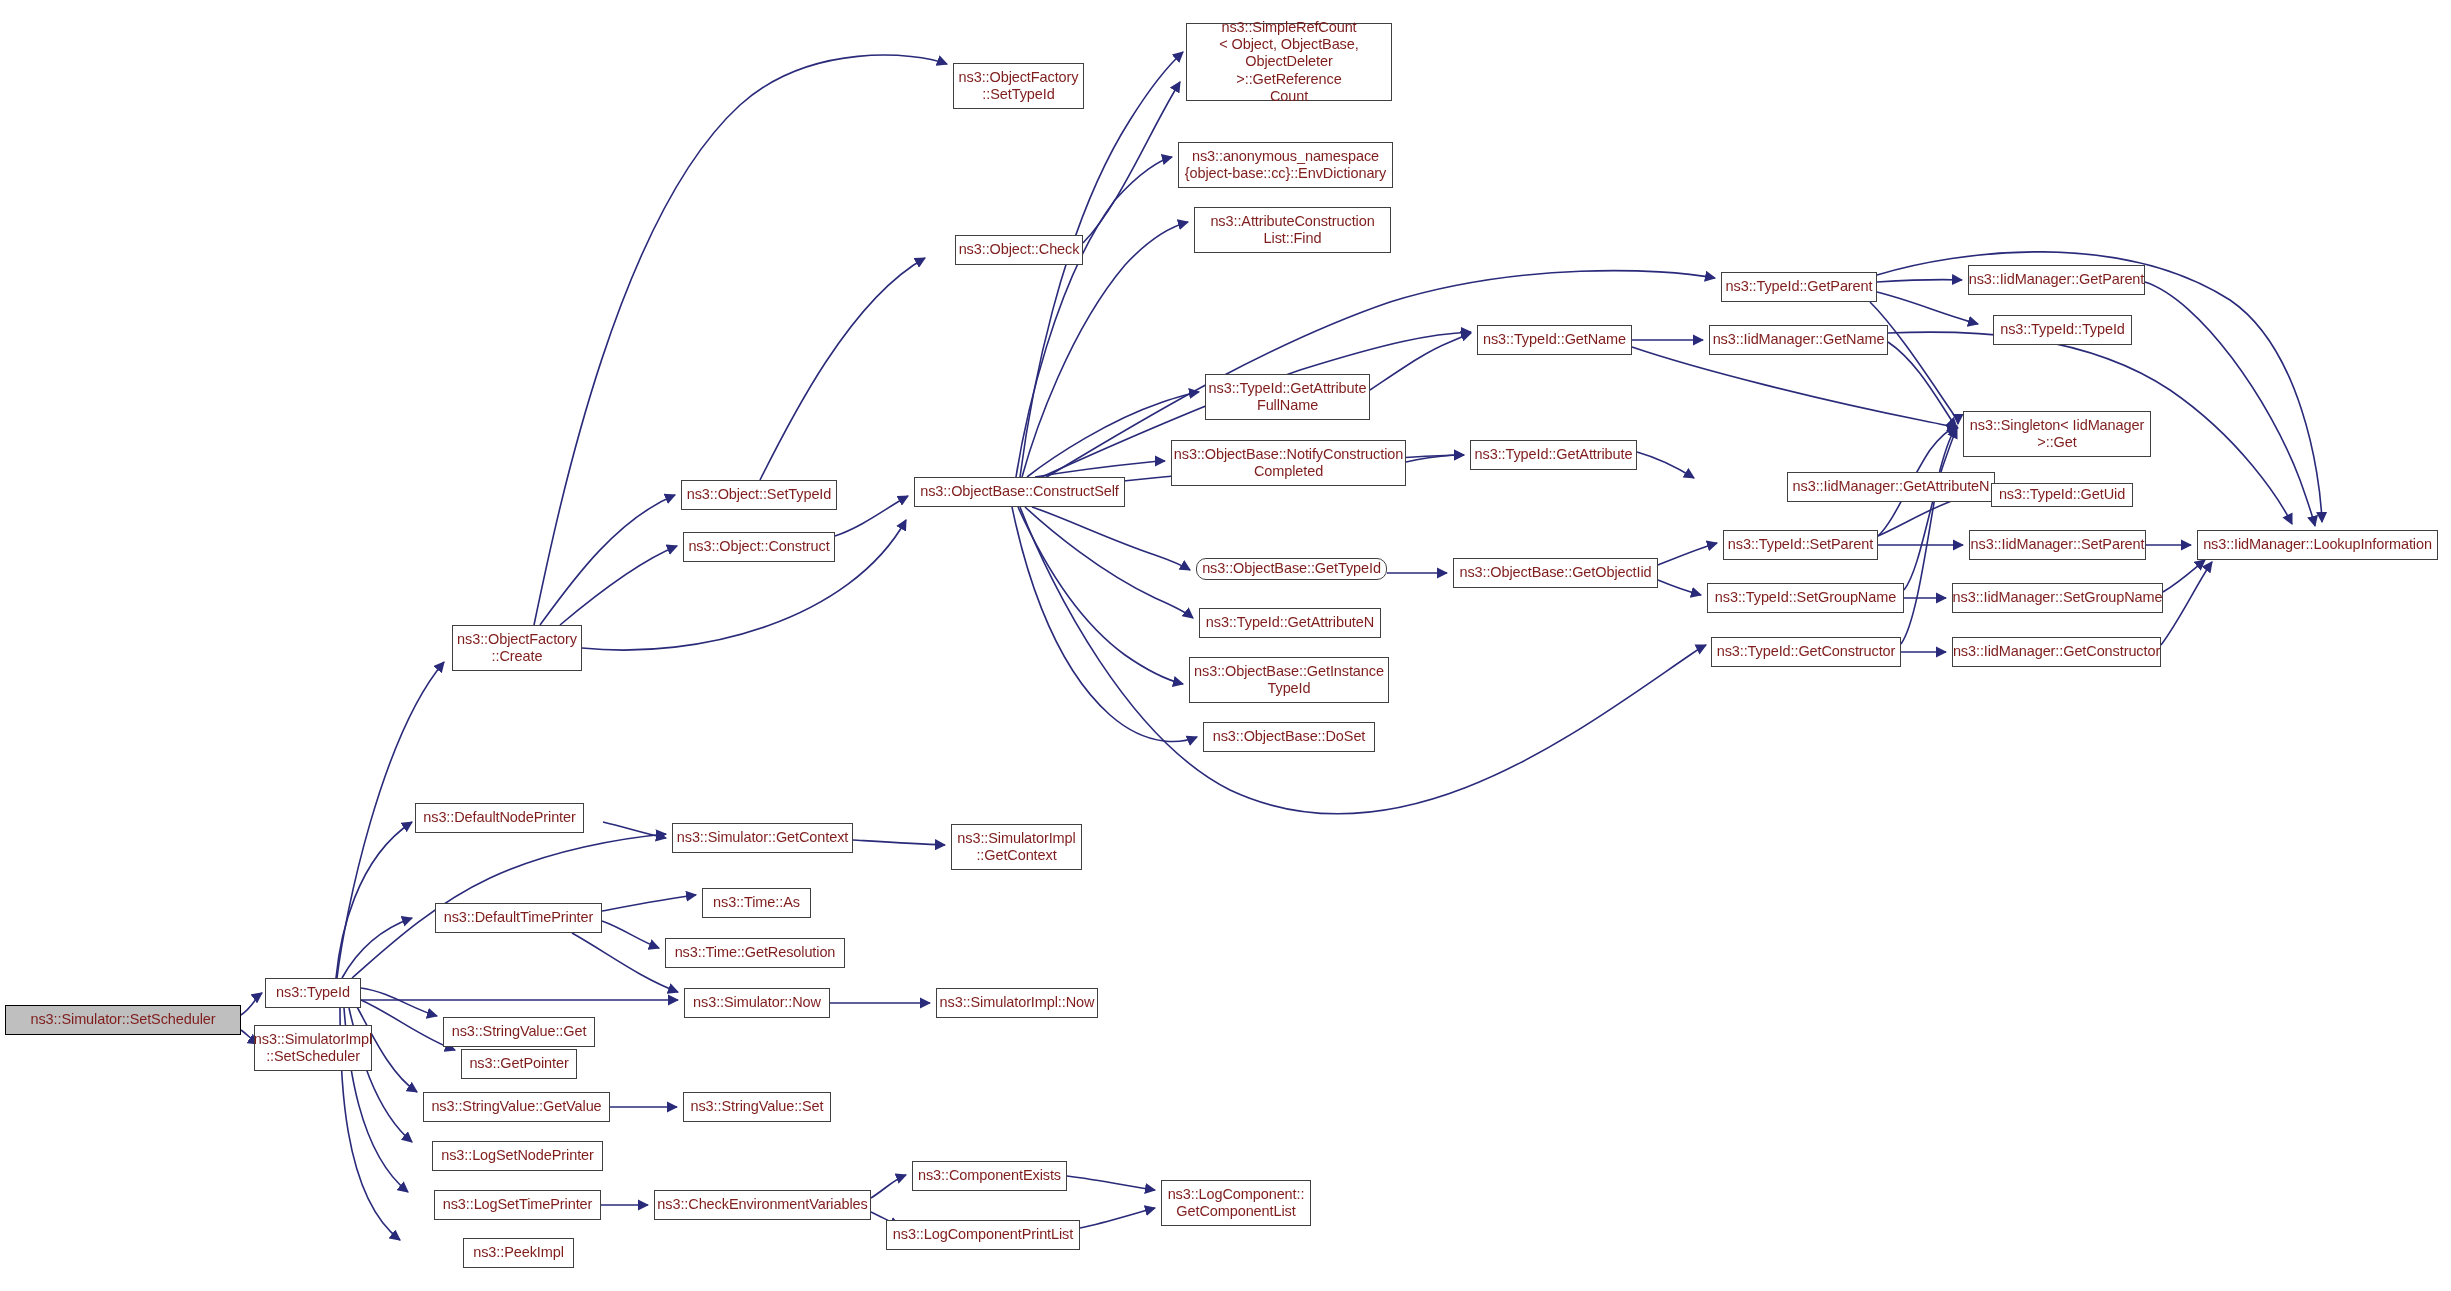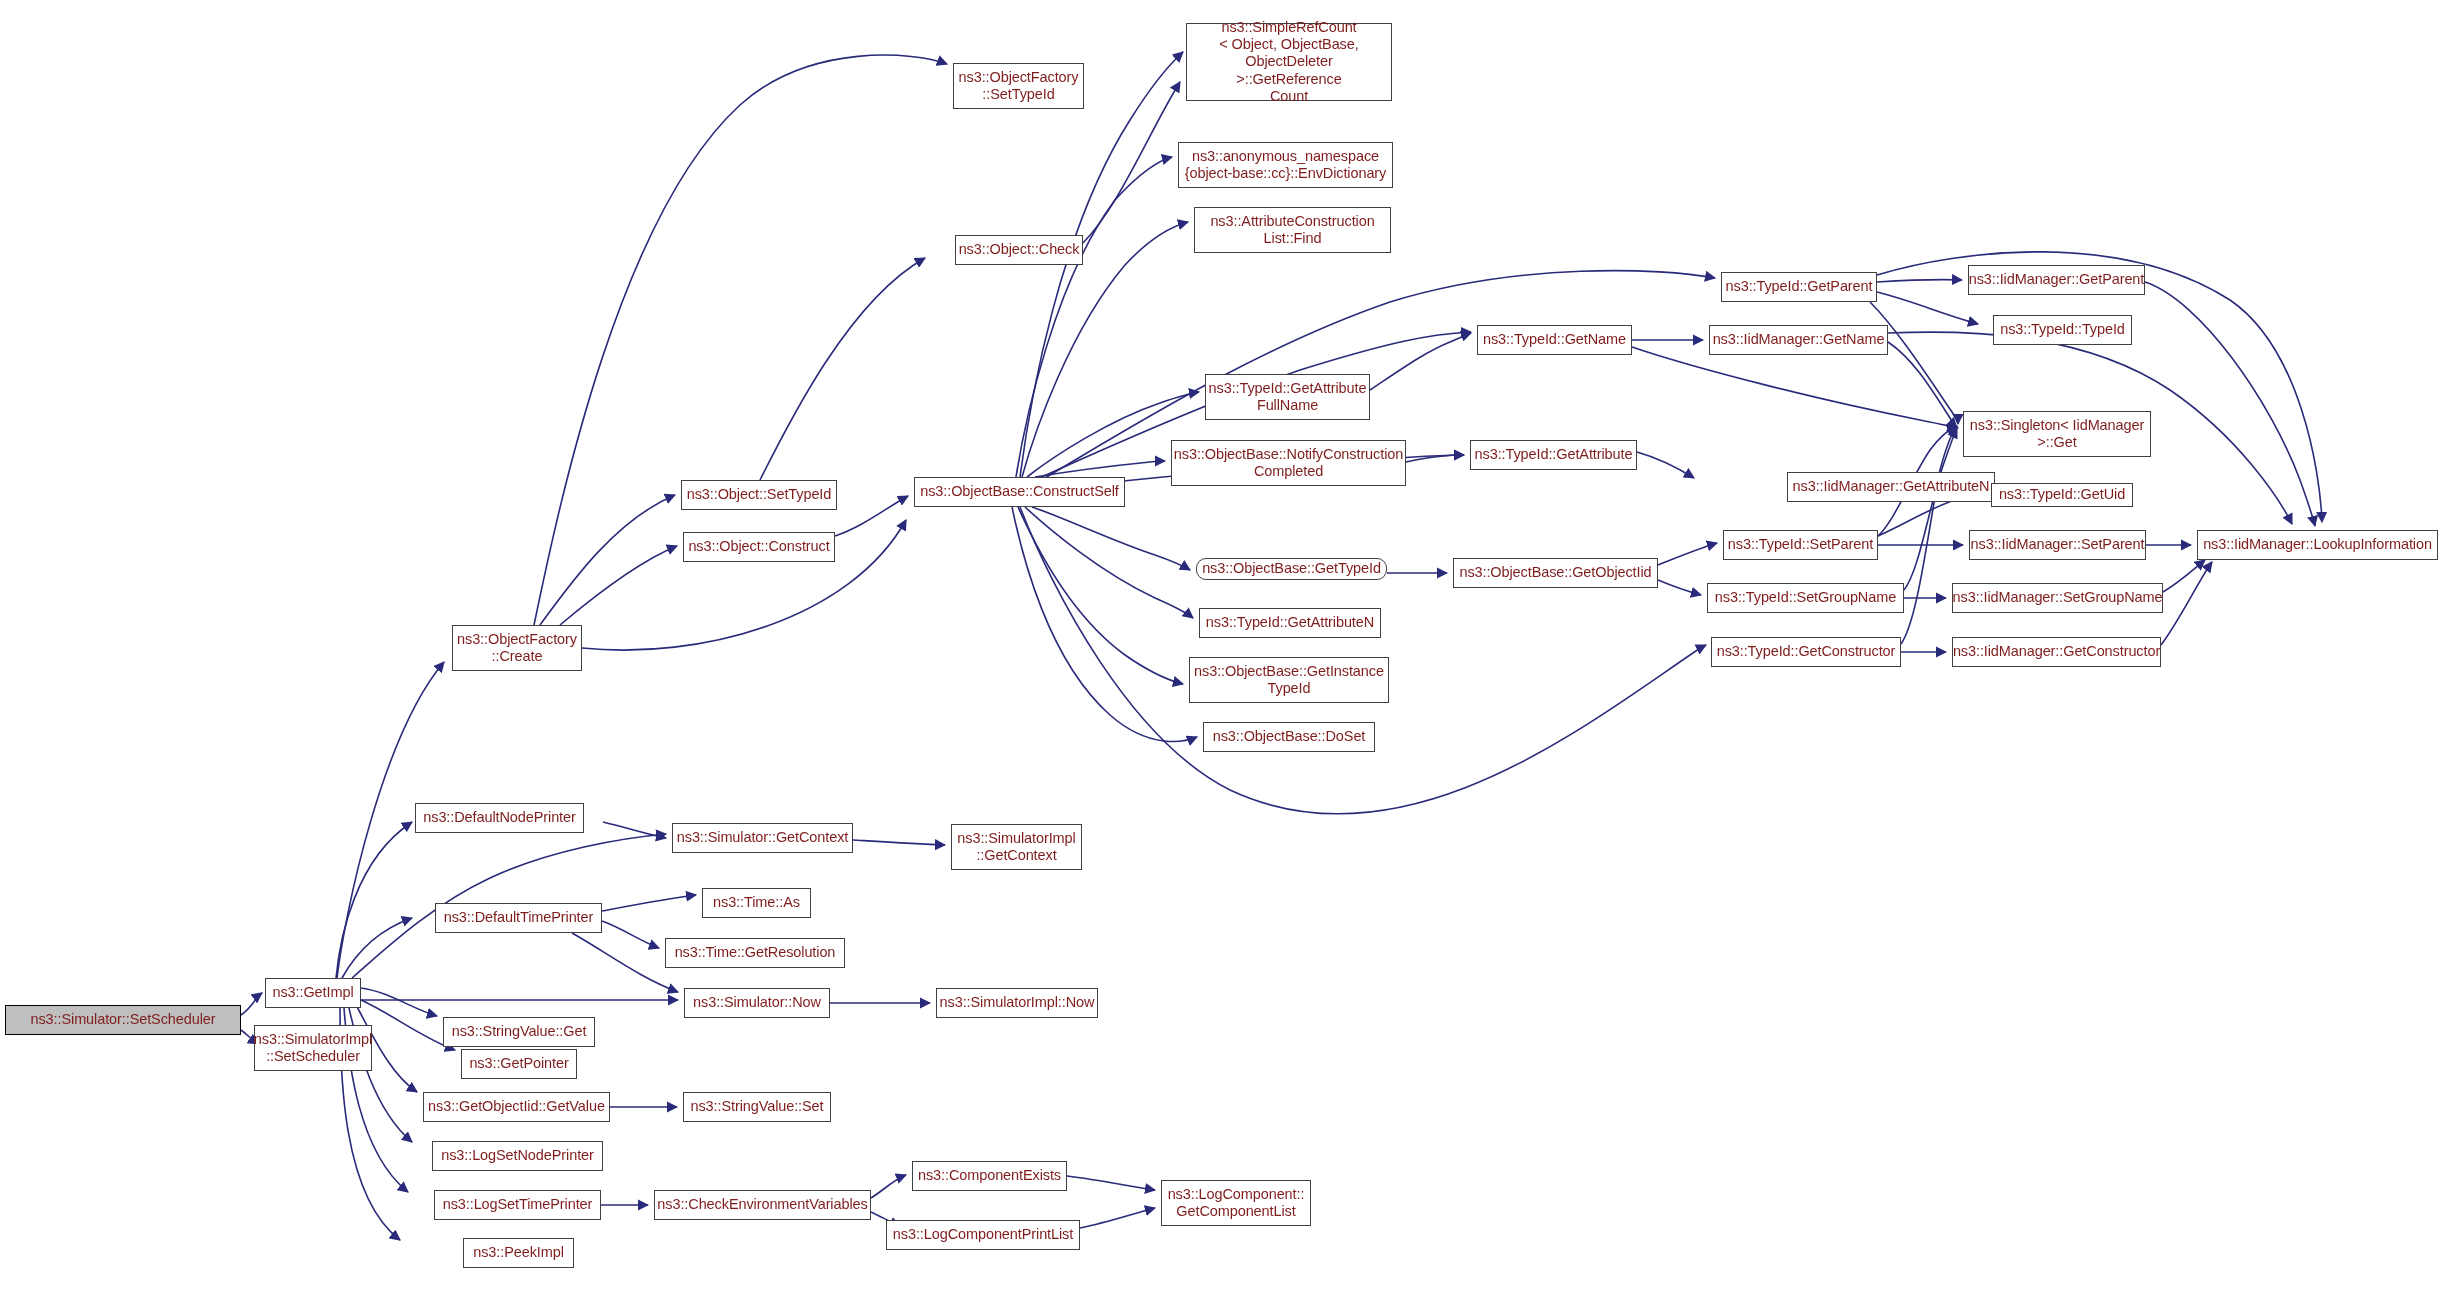--- a/index.html
+++ b/index.html
@@ -123,26 +123,26 @@
         <path d="M2146,545 L2191,545" marker-end="url(#arrow)" stroke="#2a2a7a"></path>
         <path d="M2163,592 C2180,582 2195,568 2205,560" marker-end="url(#arrow)" stroke="#2a2a7a"></path>
         <path d="M2161,645 C2180,620 2200,578 2212,562" marker-end="url(#arrow)" stroke="#2a2a7a"></path>
         <path d="M2145,282 C2200,300 2270,400 2300,480 C2310,508 2314,522 2315,526" marker-end="url(#arrow)" stroke="#2a2a7a"></path>
         <path d="M1877,275 C1960,250 2120,230 2230,300 C2300,348 2320,470 2322,522" marker-end="url(#arrow)" stroke="#2a2a7a"></path>
         <path d="M1888,333 C1960,330 2080,330 2170,390 C2240,438 2280,500 2292,524" marker-end="url(#arrow)" stroke="#2a2a7a"></path>
       </g>
   </svg>
   <div id="node-layer">
       <div class="node highlight" style="left: 5px; top: 1005px; width: 236px; height: 30px;">ns3::Simulator::SetScheduler</div>
-      <div class="node" style="left: 265px; top: 978px; width: 96px; height: 30px;">ns3::GetImpl</div>
+      <div class="node" style="left: 265px; top: 978px; width: 96px; height: 30px;">ns3::TypeId</div>
       <div class="node" style="left: 254px; top: 1025px; width: 118px; height: 46px;">ns3::SimulatorImpl
 ::SetScheduler</div>
       <div class="node" style="left: 443px; top: 1017px; width: 152px; height: 30px;">ns3::StringValue::Get</div>
       <div class="node" style="left: 461px; top: 1049px; width: 116px; height: 30px;">ns3::GetPointer</div>
-      <div class="node" style="left: 423px; top: 1092px; width: 187px; height: 30px;">ns3::GetObjectIid::GetValue</div>
+      <div class="node" style="left: 423px; top: 1092px; width: 187px; height: 30px;">ns3::StringValue::GetValue</div>
       <div class="node" style="left: 683px; top: 1092px; width: 148px; height: 30px;">ns3::StringValue::Set</div>
       <div class="node" style="left: 432px; top: 1141px; width: 171px; height: 30px;">ns3::LogSetNodePrinter</div>
       <div class="node" style="left: 434px; top: 1190px; width: 167px; height: 30px;">ns3::LogSetTimePrinter</div>
       <div class="node" style="left: 654px; top: 1190px; width: 217px; height: 30px;">ns3::CheckEnvironmentVariables</div>
       <div class="node" style="left: 912px; top: 1161px; width: 155px; height: 30px;">ns3::ComponentExists</div>
       <div class="node" style="left: 886px; top: 1220px; width: 194px; height: 30px;">ns3::LogComponentPrintList</div>
       <div class="node" style="left: 1161px; top: 1180px; width: 150px; height: 46px;">ns3::LogComponent::
 GetComponentList</div>
       <div class="node" style="left: 463px; top: 1238px; width: 111px; height: 30px;">ns3::PeekImpl</div>
       <div class="node" style="left: 415px; top: 803px; width: 169px; height: 30px;">ns3::DefaultNodePrinter</div>

